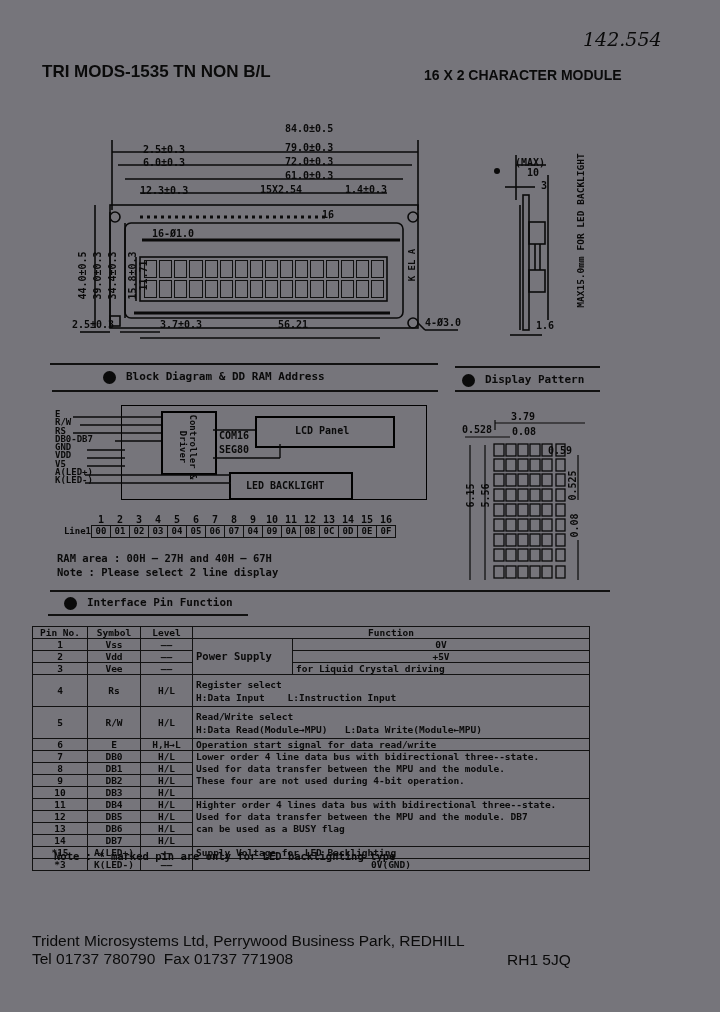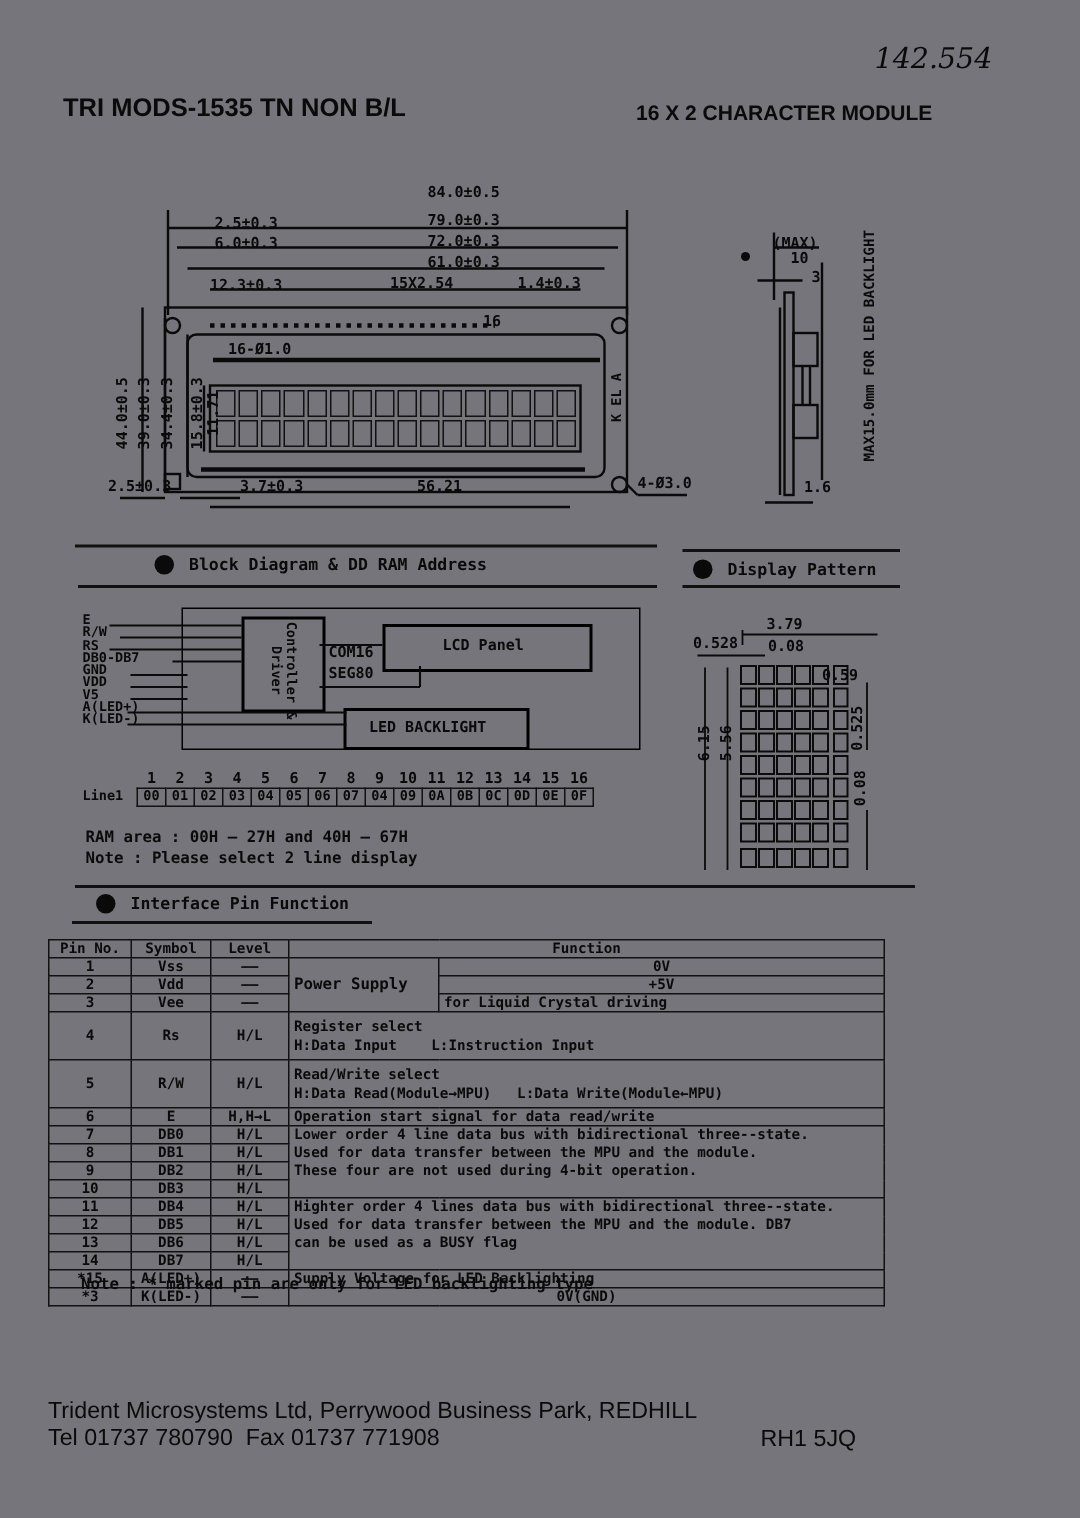--- a/index.html
+++ b/index.html
@@ -9,21 +9,21 @@
     font-family:"DejaVu Sans Mono", monospace;
   }
   .abs { position:absolute; }
   .hdr { font-family:"Liberation Sans", sans-serif; font-weight:bold; }
   .sec-title { font-family:"DejaVu Sans Mono", monospace; font-weight:bold; font-size:11px; }
   .dot { display:inline-block; width:13px; height:13px; border-radius:50%; background:#0a0a0a; vertical-align:middle; margin-right:10px; }
   .hline { position:absolute; height:2px; background:#111; }
   .mono-sm { font-family:"DejaVu Sans Mono", monospace; font-size:10px; font-weight:bold; }
   table.ram { border-collapse:collapse; font-family:"DejaVu Sans Mono", monospace; font-size:9px; font-weight:bold; }
   table.ram td { border:1.5px solid #111; width:18px; height:11px; text-align:center; padding:0; line-height:11px; }
-  table.ram td.lbl { border:none; text-align:left; width:36px;margin-top:27px; }
+  table.ram td.lbl { border:none; text-align:right; width:36px;margin-top:27px; }
   table.ram tr.nums td { border:none; font-size:10px; }
   table.pins { border-collapse:collapse; font-family:"DejaVu Sans Mono", monospace; font-size:9.5px; font-weight:bold; position:absolute; left:32px; top:626px; width:558px; }
   table.pins td { border:1.5px solid #111; padding:0 3px; height:11px; line-height:11px; }
   table.pins td.c { text-align:center; }
   .box { position:absolute; border:2px solid #000000; }
   .footer { font-family:"Liberation Sans", sans-serif; font-size:15.5px; }
 </style>
 </head>
 <body>
 

